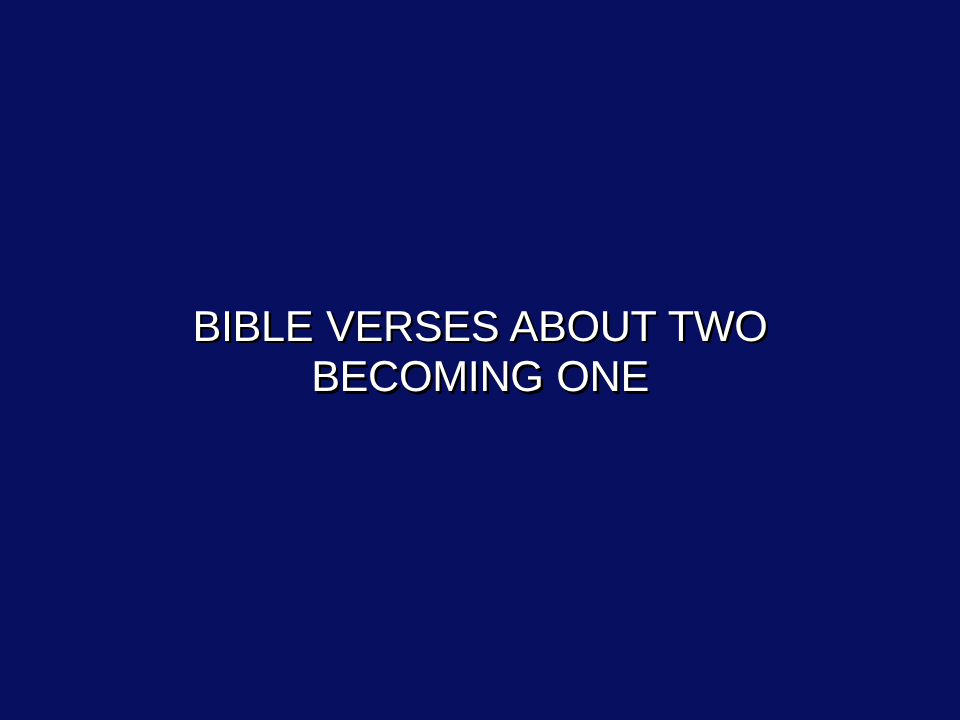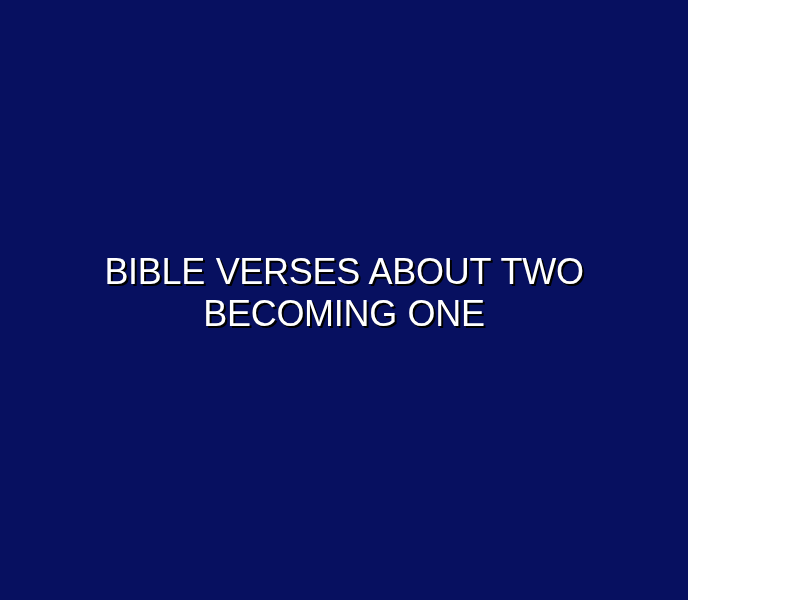--- a/index.html
+++ b/index.html
@@ -10,21 +10,21 @@
 
   body {
     width: 800px;
     height: 600px;
     overflow: hidden;
     font-family: "Liberation Sans", sans-serif;
   }
 
   #title-card {
     position: relative;
-    width: 688px;
+    width: 800px;
     height: 600px;
     box-sizing: border-box;
     display: flex;
     align-items: center;
     justify-content: center;
     background-color: #071060; 
   }
 
   #title-block {
     width: 660px;

